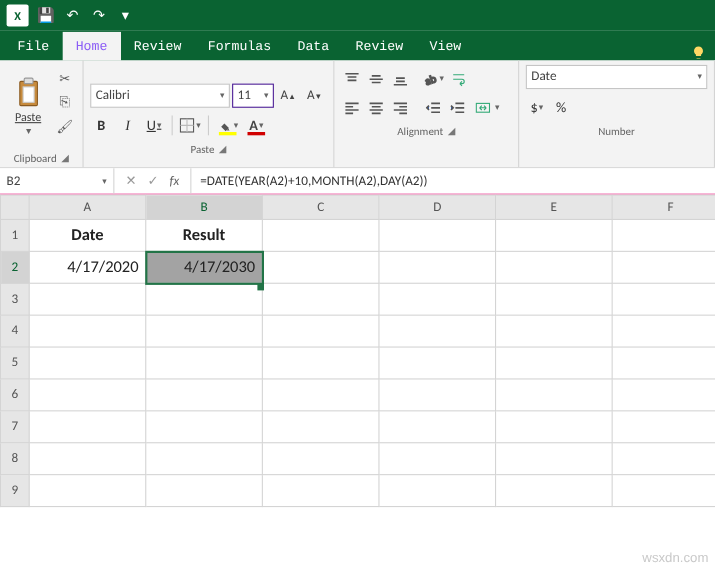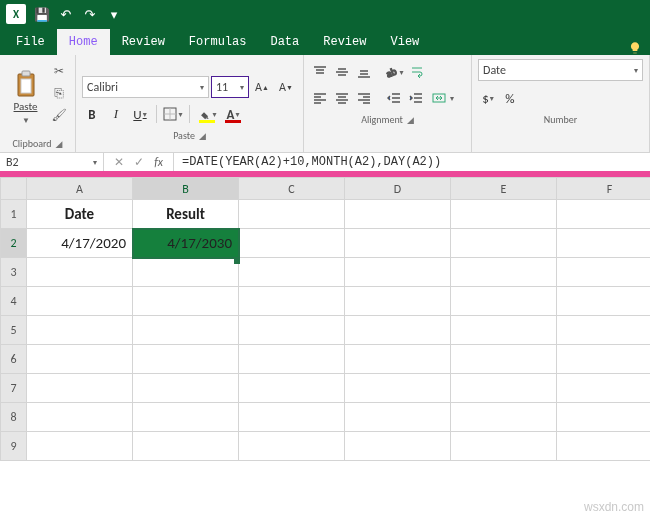--- a/index.html
+++ b/index.html
@@ -50,34 +50,34 @@
 .abtn { width: 20px; height: 22px; display: flex; align-items: center; justify-content: center; }
 .abtn svg { width: 14px; height: 14px; stroke: #555; fill: none; stroke-width: 1.5; }
 .wrap-btn { display: flex; align-items: center; gap: 3px; font-size: 11px; padding: 0 4px; }
 .wrap-btn svg { width: 14px; height: 14px; }
 
 .num-group { flex: 1; }
 .num-row1 { height: 26px; }
 .num-fmt { height: 22px; border: 1px solid #c5c5c5; background: #fff; font-size: 12px; padding: 0 4px; display: flex; align-items: center; justify-content: space-between; width: 100%; }
 .num-row2 { display: flex; gap: 2px; height: 26px; align-items: center; }
 
-.namebox-row { height: 24px; background: #fff; border-bottom: 6px solid #ec4899; display: flex; align-items: stretch; font-size: 12px; }
+.namebox-row { height: 24px; background: #fff; border-bottom: 1px solid #ec4899; display: flex; align-items: stretch; font-size: 12px; }
 .name-box { width: 104px; border-right: 1px solid #d4d4d4; display: flex; align-items: center; padding: 0 6px; justify-content: space-between; color: #444; }
 .fx-controls { display: flex; align-items: center; gap: 10px; padding: 0 10px; color: #999; border-right: 1px solid #d4d4d4; }
 .fx-controls .fx { font-style: italic; color: #666; font-size: 12px; }
-.formula-bar { flex: 1; display: flex; align-items: center; padding: 0 8px; color: #333; font-family: Liberation Mono, monospace; }
+.formula-bar { flex: 1; display: flex; align-items: center; padding: 0 8px; color: #333; }
 
 .grid-wrap { position: relative; background: #fff; width: 650px; }
 table.grid { border-collapse: collapse; table-layout: fixed; width: 100%; }
 table.grid th, table.grid td { border: 1px solid #d4d4d4; font-size: 15px; font-family: Calibri, Arial; height: 29px; padding: 0 6px; text-align: right; color: #222; font-weight: normal; }
 table.grid th { background: #e6e6e6; color: #555; text-align: center; font-size: 12px; }
 table.grid th.rowh { width: 26px; }
 table.grid tr.colhdr th { height: 22px; }
 table.grid td.hdr { font-weight: bold; text-align: center; }
-.selected-cell { outline: 2px solid #227447; outline-offset: -1px; background: #15803d; }
+.selected-cell { outline: 2px solid #227447; outline-offset: -1px; background: #a3a3a3; }
 .sel-col, .sel-row { background: #d3d3d3 !important; color: #0a6332 !important; }
 .fillhandle { position: absolute; width: 6px; height: 6px; background: #227447; }
 
 .watermark { position: absolute; right: 6px; bottom: 6px; font-size: 12px; color: #c9c9c9; font-family: Arial; }
 </style>
 </head>
 <body>
 
 <div class="titlebar">
   <div class="qat">

